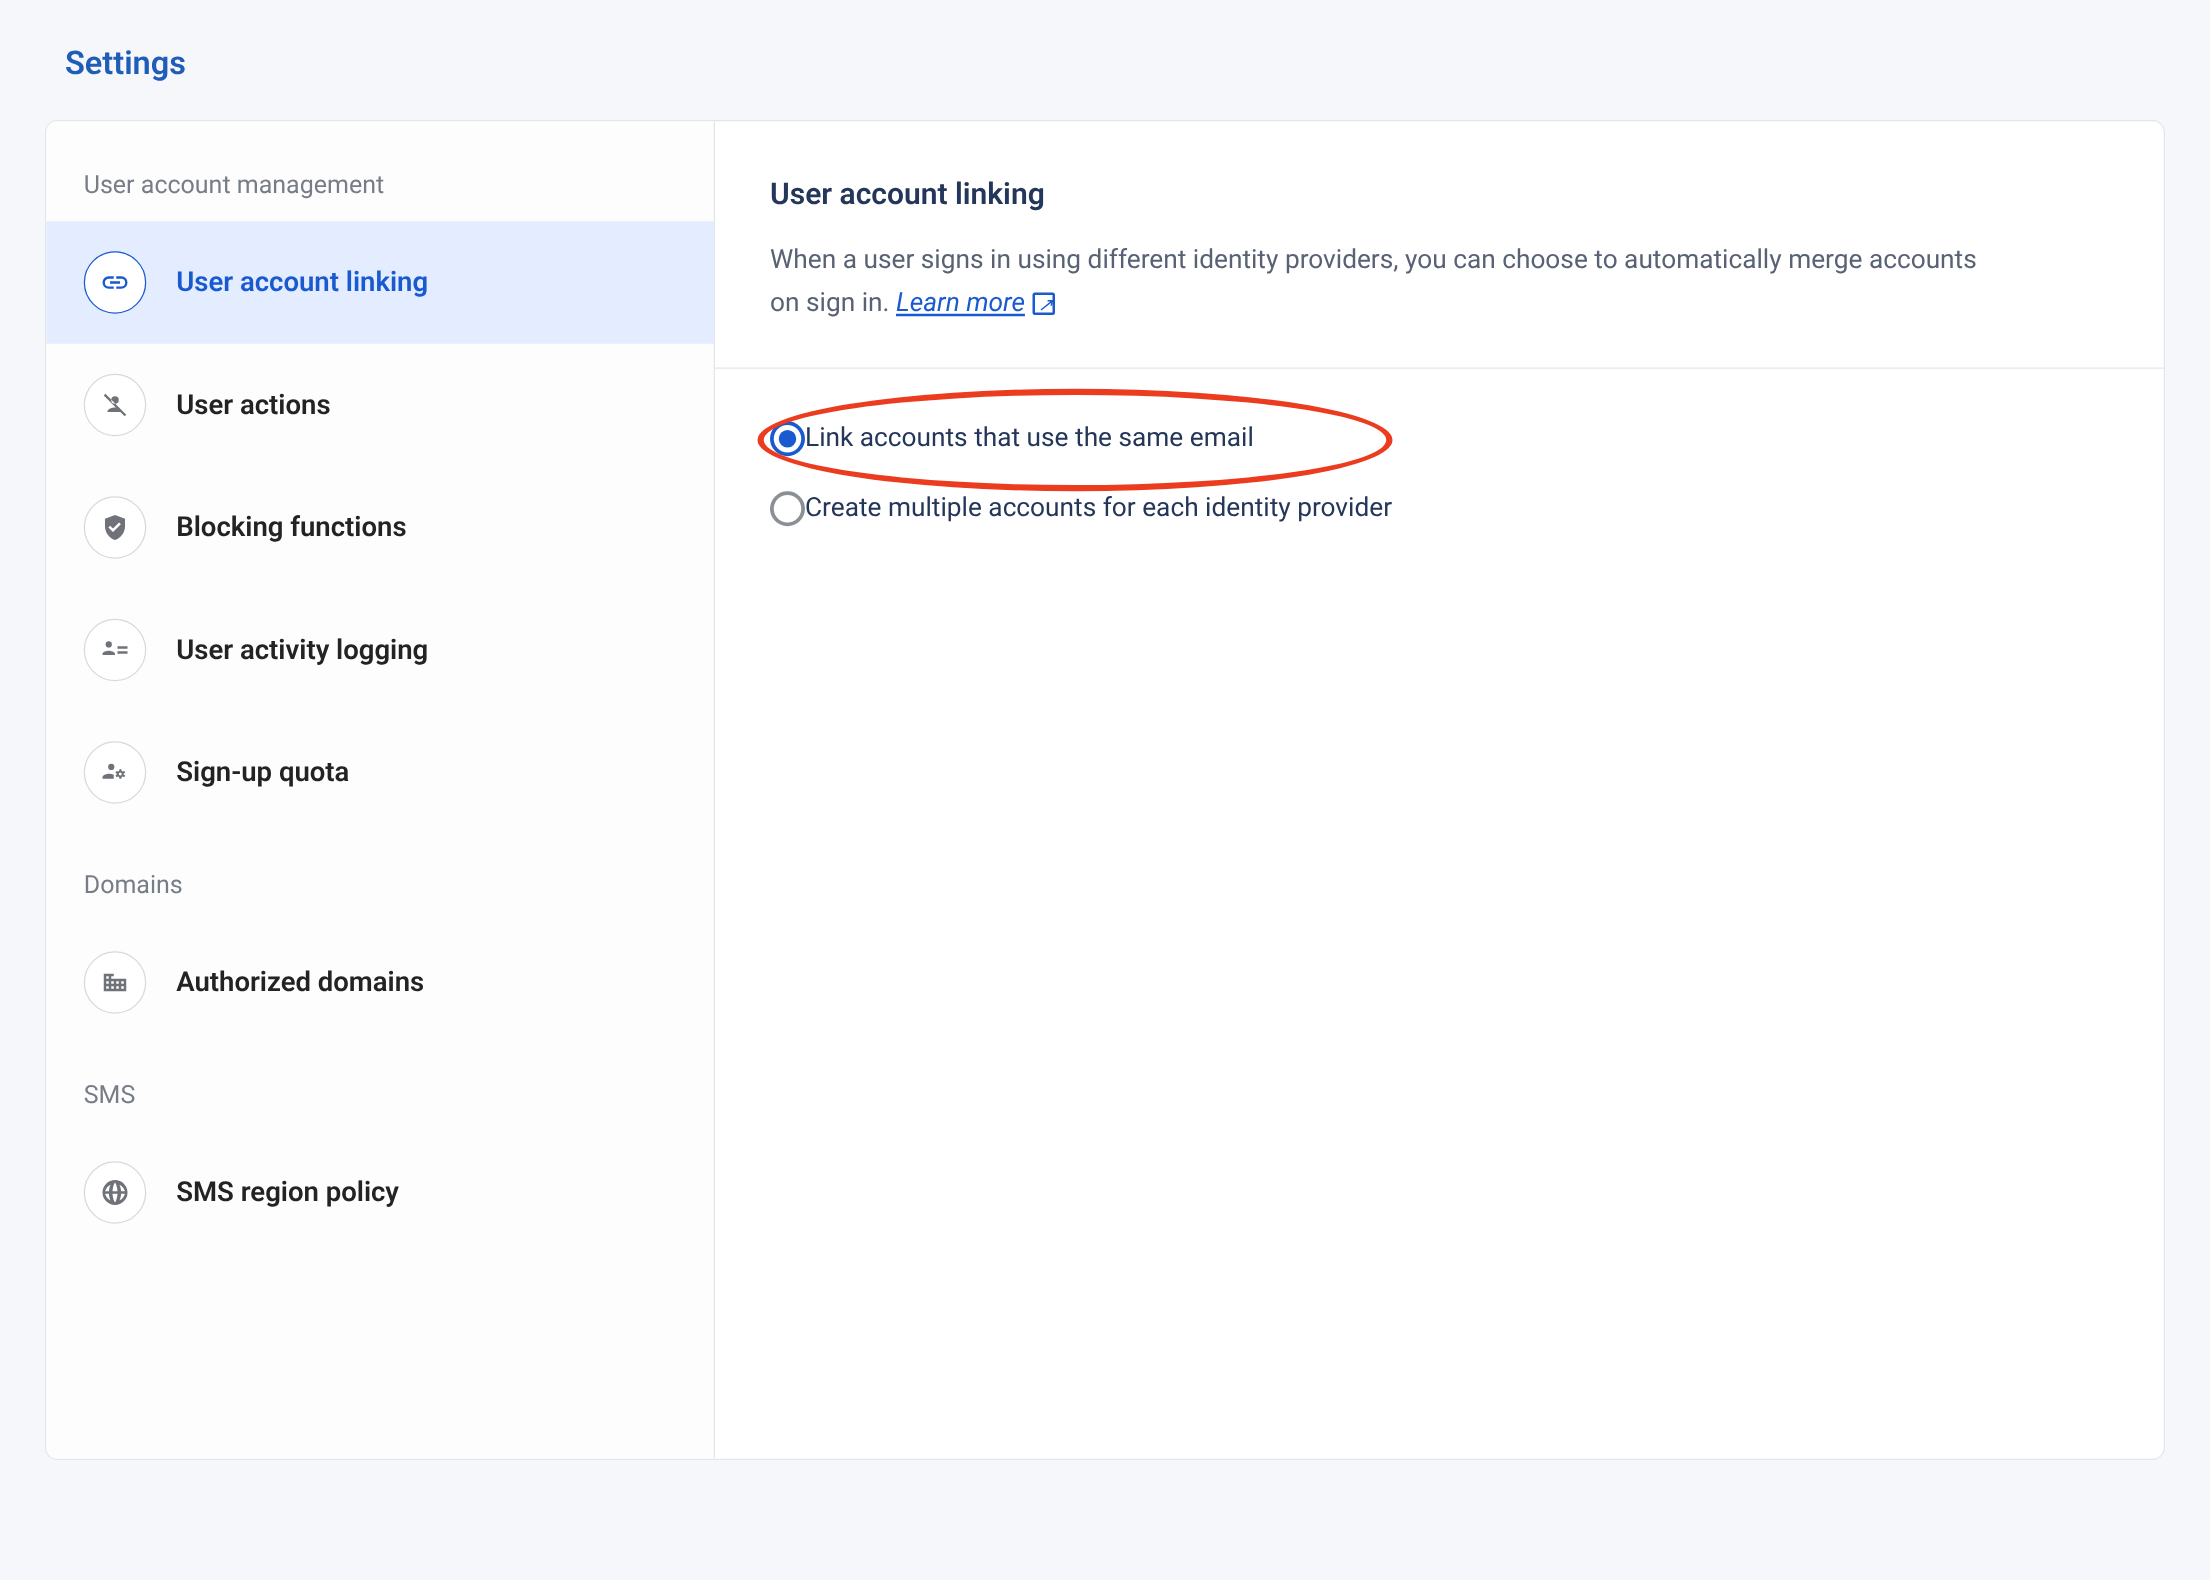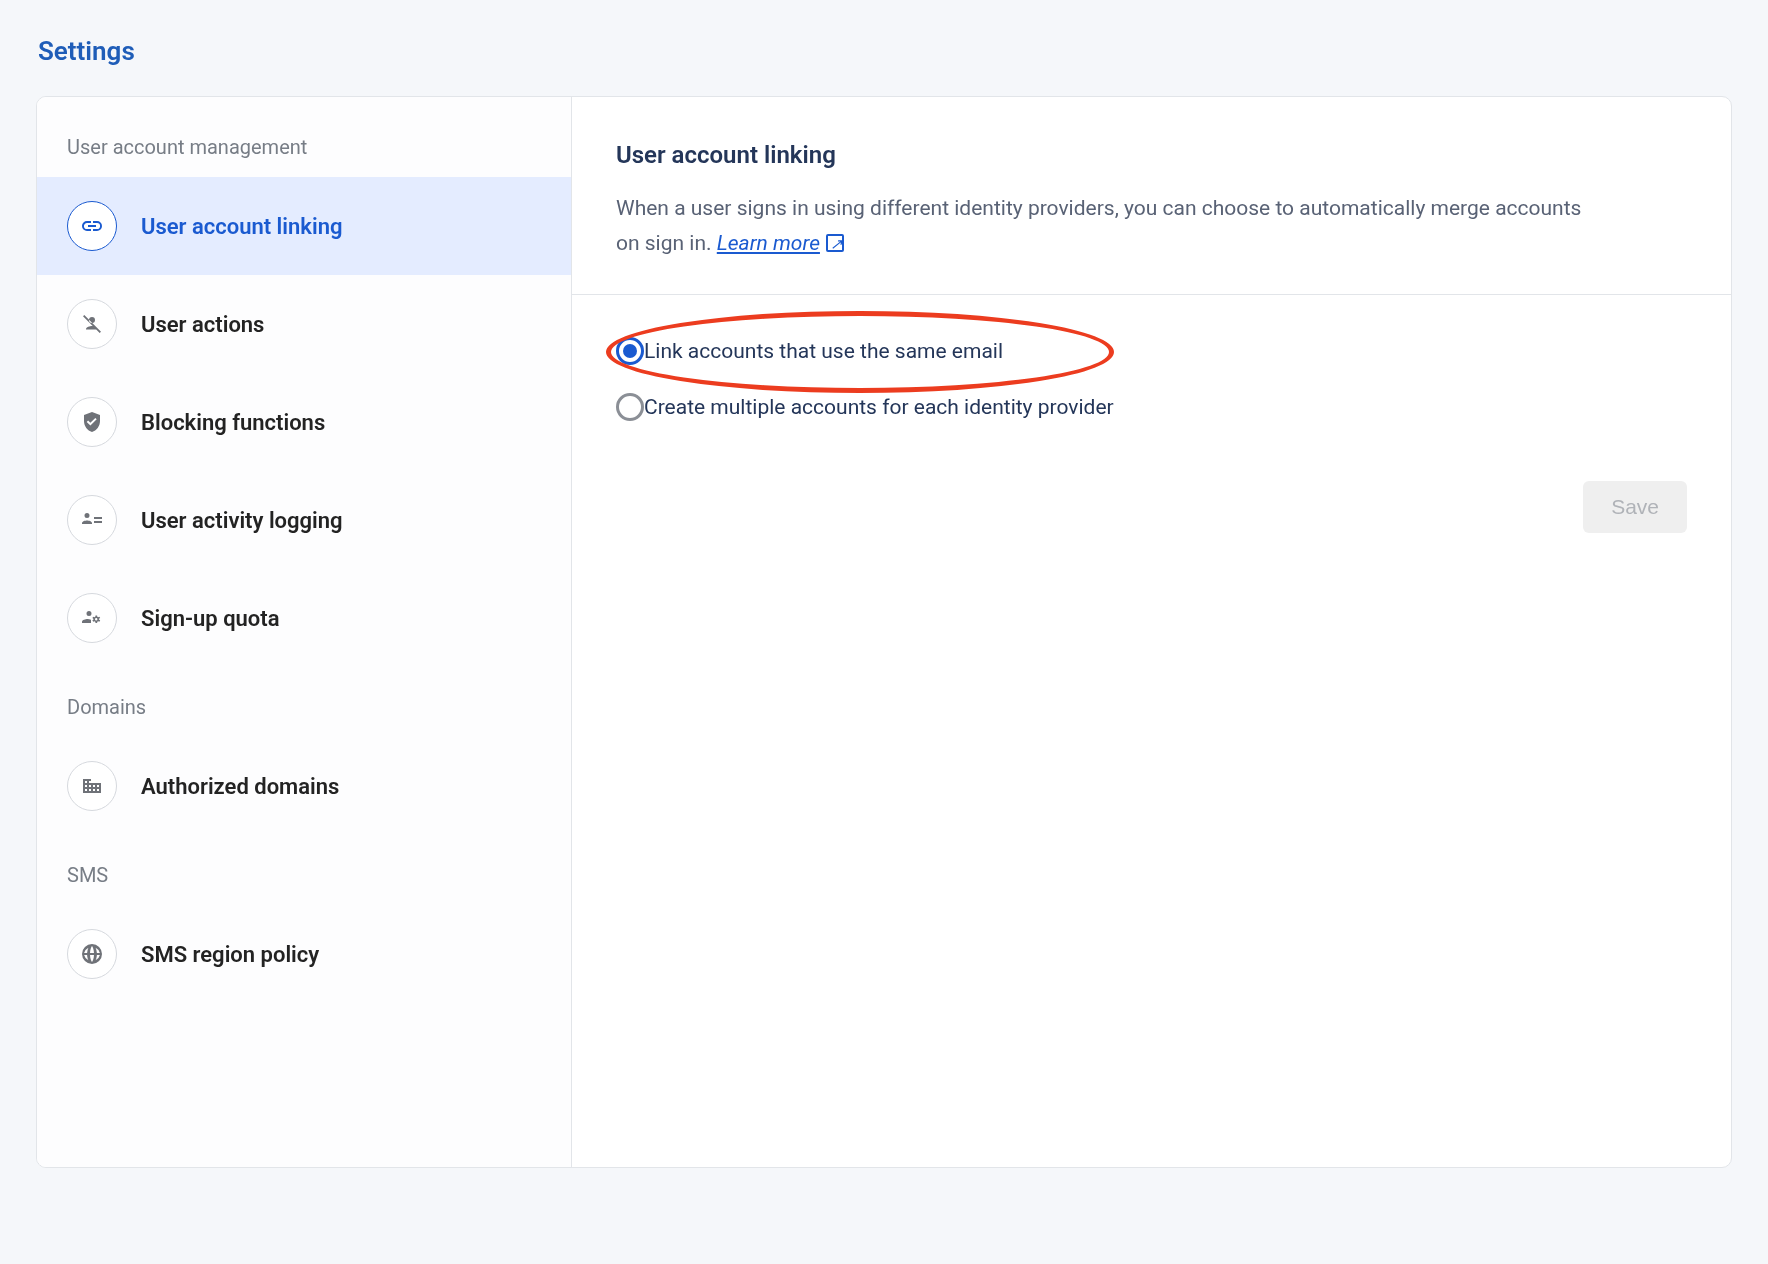--- a/index.html
+++ b/index.html
@@ -8,21 +8,21 @@
       background: #f5f7fa;
       padding: 36px 36px 60px 36px;
       color: #202124;
       width: 1768px;
     }
     .page-title {
       font-size: 26px;
       font-weight: 600;
       color: #1f5db8;
       margin-bottom: 30px;
-      margin-left: 2px;
+      margin-left: 16px;
     }
     .panel {
       display: flex;
       background: #fff;
       border: 1px solid #e2e5e9;
       border-radius: 10px;
       overflow: hidden;
       width: 100%;
       min-height: 1072px;
     }
@@ -268,18 +268,15 @@
         <span class="radio checked"></span>
         <span class="radio-label">Link accounts that use the same email</span>
       </div>
 
       <div class="radio-row">
         <span class="radio"></span>
         <span class="radio-label">Create multiple accounts for each identity provider</span>
       </div>
     </div>
 
-    <div class="save-row">
-      <button class="save-btn" disabled="">Save</button>
-    </div>
   </div>
 
 </div>
 
 </body></html>

